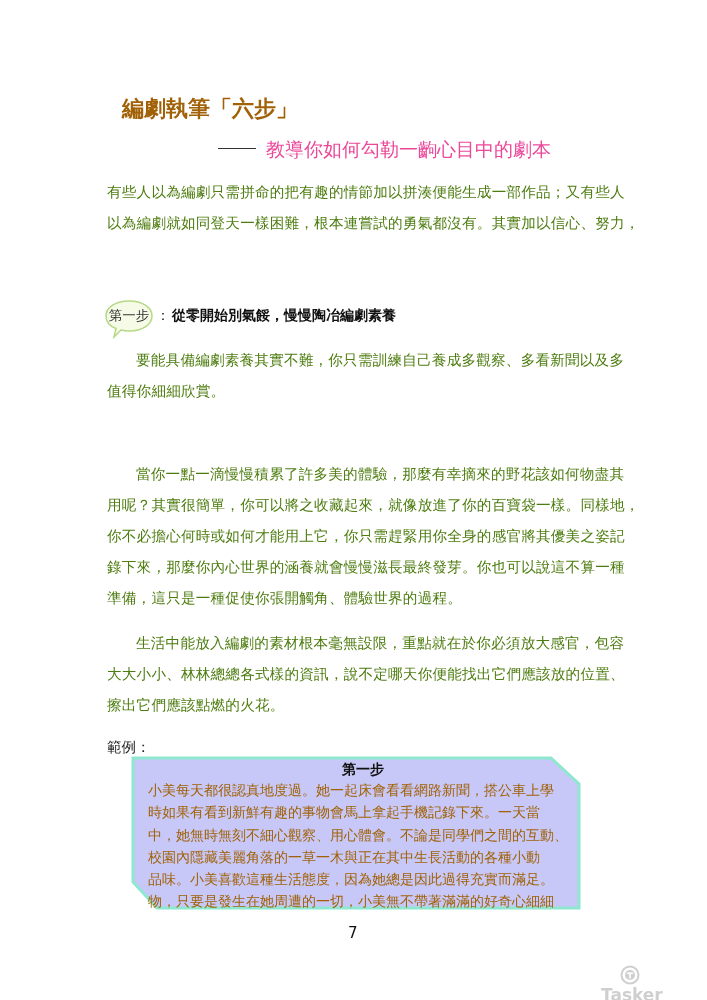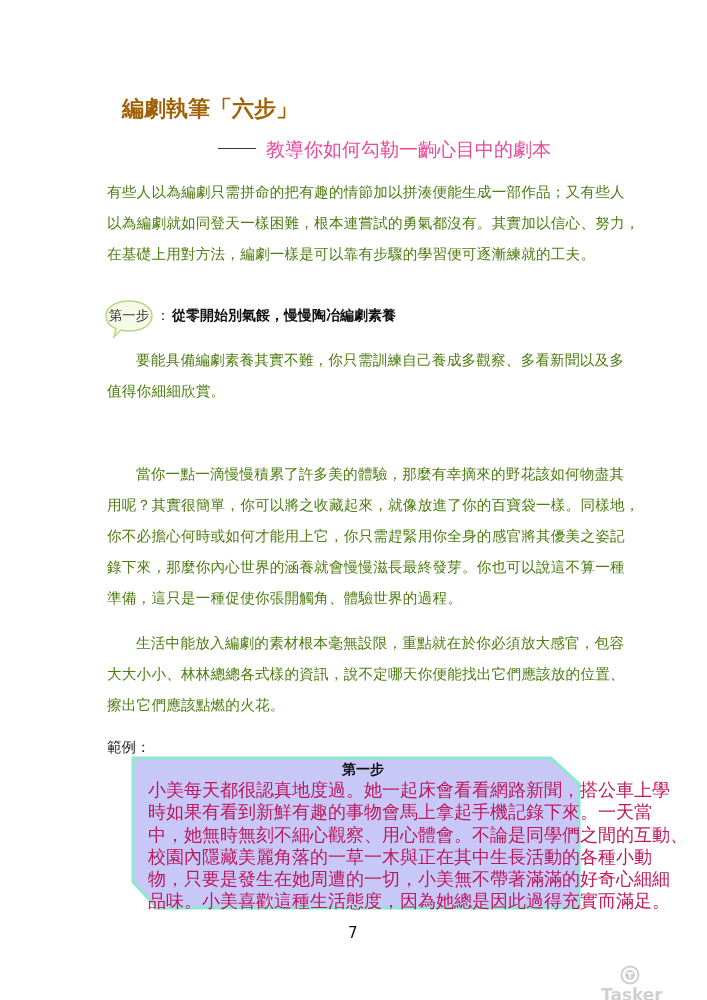--- a/index.html
+++ b/index.html
@@ -125,23 +125,23 @@
   }
   .example-title {
     text-align: center;
     font-size: 14px;
     font-weight: bold;
     color: #111;
     line-height: 20px;
     margin-left: 10px;
   }
   .example-text {
-    font-size: 18px;
+    font-size: 14px;
     line-height: 22.3px;
-    color: #be185d;
+    color: #a16207;
   }
   .example-text .line {
     display: block;
     white-space: nowrap;
   }
   .page-number {
     position: absolute;
     left: 348px;
     top: 924px;
     font-size: 15px;
@@ -169,21 +169,20 @@
 
 <div class="page-title">編劇執筆「六步」</div>
 
 <div class="subtitle">
   <span class="dash"></span><span>教導你如何勾勒一齣心目中的劇本</span>
 </div>
 
 <div class="para" style="top:176px;">
   <span class="line">有些人以為編劇只需拼命的把有趣的情節加以拼湊便能生成一部作品；又有些人</span>
   <span class="line">以為編劇就如同登天一樣困難，根本連嘗試的勇氣都沒有。其實加以信心、努力，</span>
-  <span class="line">在基礎上用對方法，編劇一樣是可以靠有步驟的學習便可逐漸練就的工夫。</span>
 </div>
 
 <div class="step-heading">
   <div class="bubble">
     <svg width="50" height="40" viewBox="0 0 50 40">
       <path d="M25 2 C38 2 48 8 48 17 C48 26 38 32 25 32 C22 32 19 31.5 17 31 L10 38 L12 29.5 C5 27 2 22 2 17 C2 8 12 2 25 2 Z" fill="#f6fbe8" stroke="#b5d884" stroke-width="1.5"></path>
     </svg>
     <span>第一步</span>
   </div>
   <span class="step-colon">：</span>
@@ -215,22 +214,22 @@
   <svg width="451" height="154" viewBox="0 0 451 154">
     <polygon points="2,2 420,2 448,28 448,152 26,152 2,126" fill="#c8c8f8" stroke="#8ee8d0" stroke-width="3"></polygon>
   </svg>
   <div class="example-content">
     <div class="example-title">第一步</div>
     <div class="example-text">
       <span class="line">小美每天都很認真地度過。她一起床會看看網路新聞，搭公車上學</span>
       <span class="line">時如果有看到新鮮有趣的事物會馬上拿起手機記錄下來。一天當</span>
       <span class="line">中，她無時無刻不細心觀察、用心體會。不論是同學們之間的互動、</span>
       <span class="line">校園內隱藏美麗角落的一草一木與正在其中生長活動的各種小動</span>
+      <span class="line">品味。小美喜歡這種生活態度，因為她總是因此過得充實而滿足。</span>
       <span class="line">物，只要是發生在她周遭的一切，小美無不帶著滿滿的好奇心細細</span>
-      <span class="line">品味。小美喜歡這種生活態度，因為她總是因此過得充實而滿足。</span>
     </div>
   </div>
 </div>
 
 <div class="page-number">7</div>
 
 <div class="watermark">
   <svg width="20" height="20" viewBox="0 0 20 20">
     <circle cx="10" cy="10" r="8.5" fill="none" stroke="#777" stroke-width="2"></circle>
     <circle cx="10" cy="10" r="5" fill="#777"></circle>

